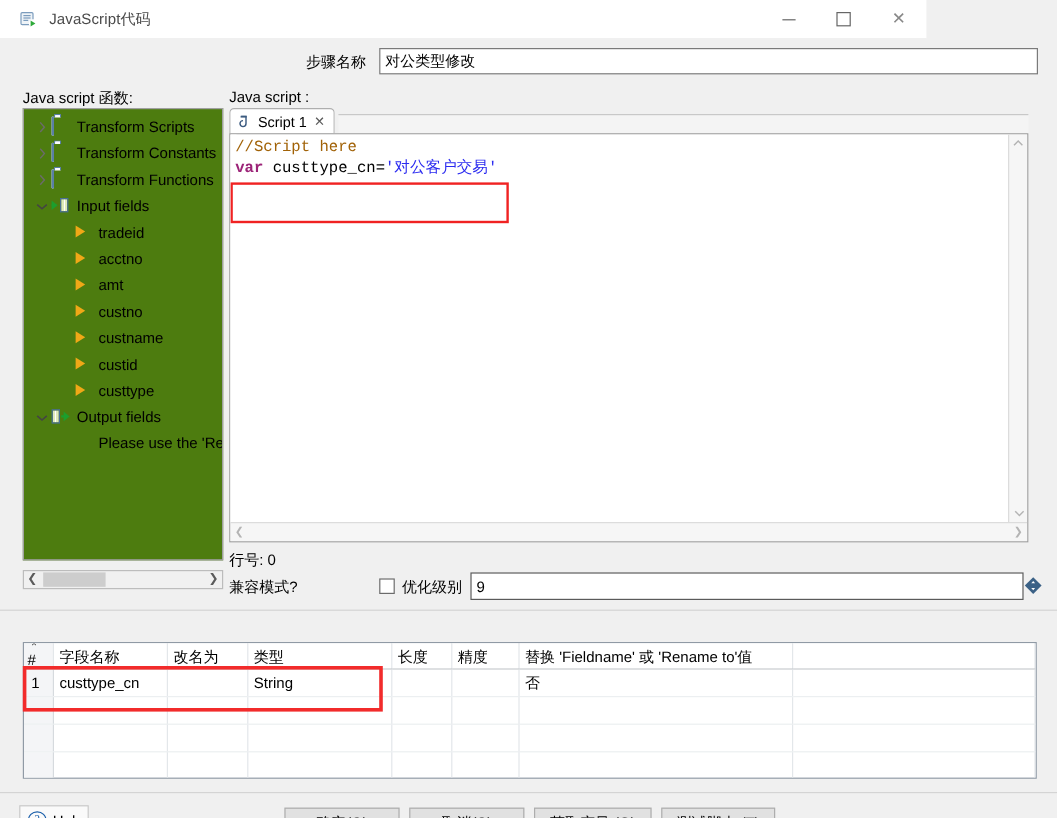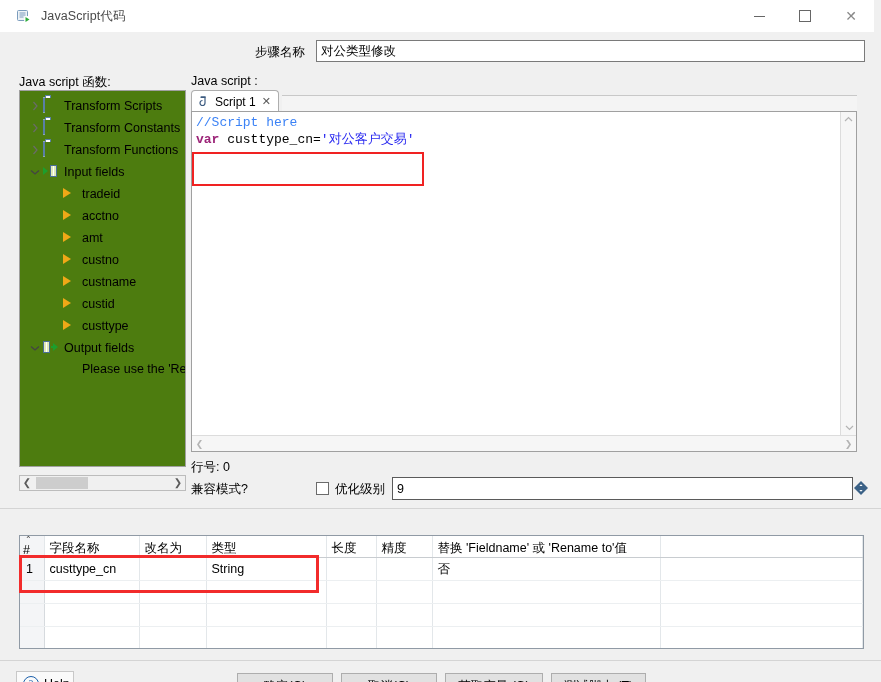--- a/index.html
+++ b/index.html
@@ -18,21 +18,21 @@
     height: 682px;
     background: #f0f0f0;
     overflow: hidden;
     box-sizing: border-box;
   }
 
   
   .titlebar {
     position: absolute;
     left: 0; top: 0;
-    width: 874px; height: 32px;
+    width: 772px; height: 32px;
     background: #ffffff;
     border-bottom: 1px solid #e6e6e6;
     display: flex;
     align-items: center;
   }
   .title-icon {
     margin-left: 16px;
     width: 16px; height: 16px;
     position: relative;
     flex: 0 0 auto;
@@ -301,21 +301,21 @@
     line-height: 17px;
     white-space: pre;
   }
   .gutter {
     position: absolute;
     left: 0; top: 0; bottom: 16px;
     width: 4px;
     background: #fff;
     border-right: 1px solid #e4e4e4;
   }
-  .code-comment { color: #3b82f6; margin-top: 31px; }
+  .code-comment { color: #a16207; margin-top: 31px; }
   .kw { color: #9c2478; font-weight: bold; }
   .str { color: #2a2af0; }
   .plain { color: #000; font-family: Liberation Mono, monospace; }
   .vscroll {
     position: absolute;
     right: 0; top: 0; bottom: 16px;
     width: 16px;
     background: #f6f6f6;
     border-left: 1px solid #dcdcdc;
     box-sizing: border-box;

